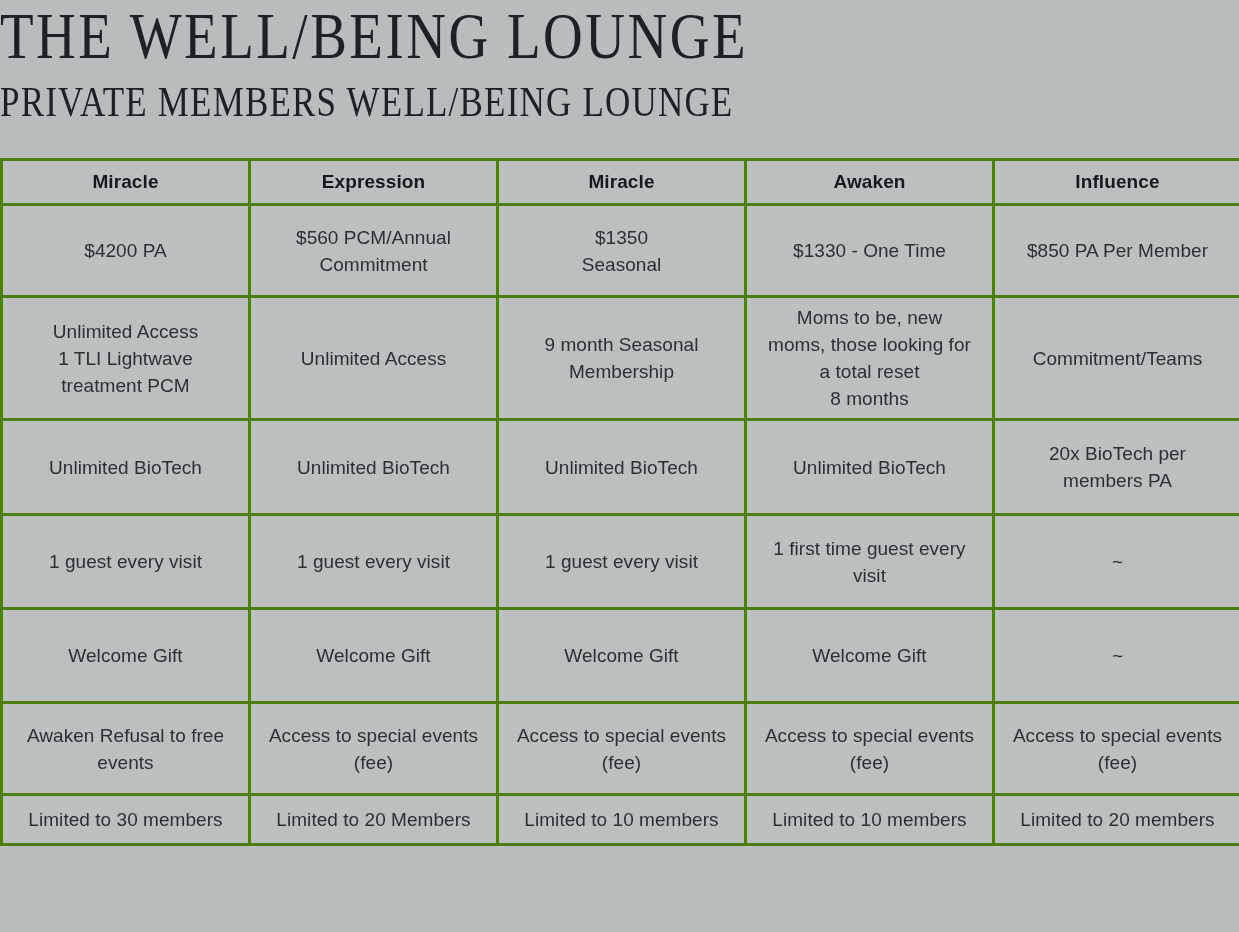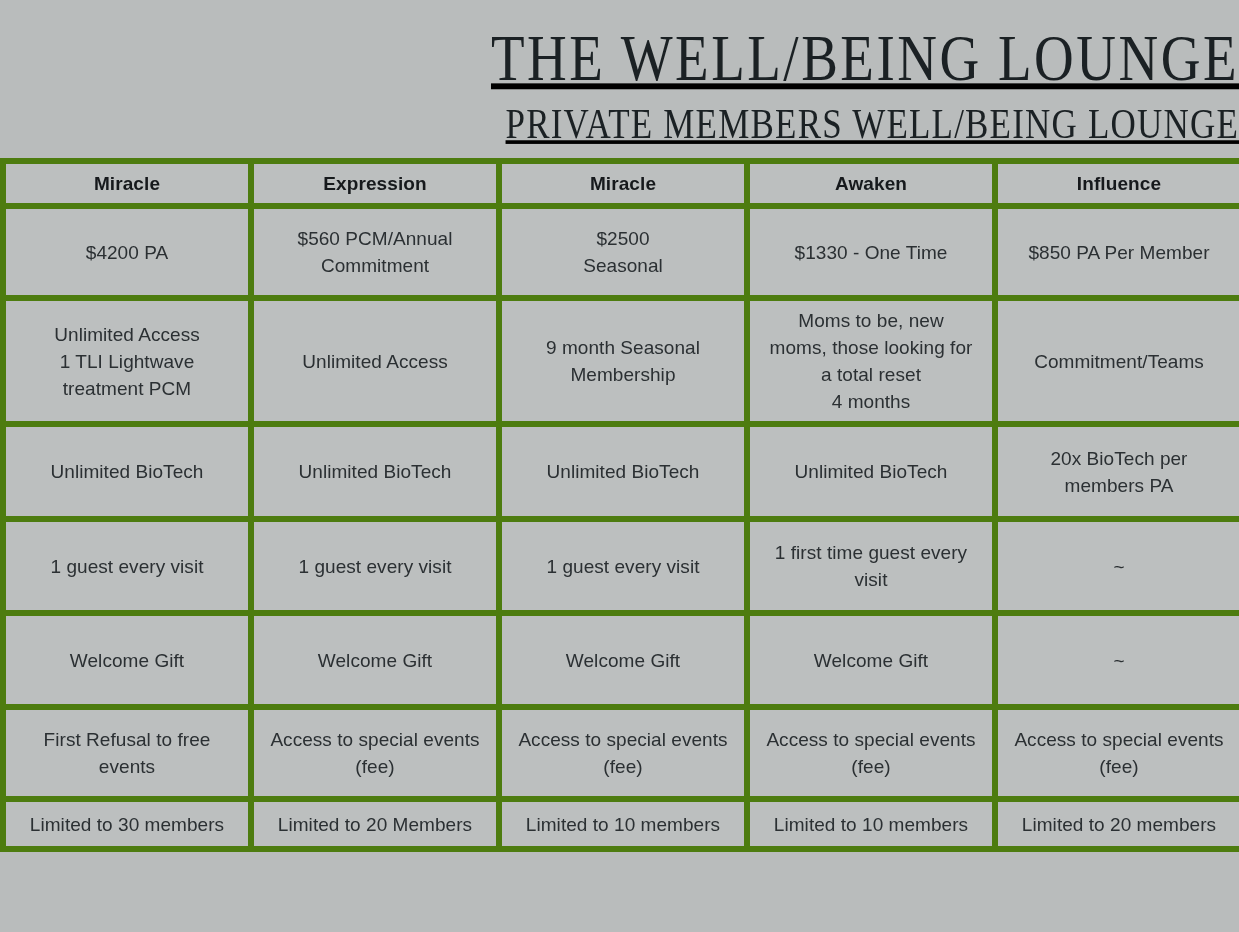--- a/index.html
+++ b/index.html
@@ -18,24 +18,23 @@
     position: relative;
     width: 1239px;
     height: 932px;
     background: #b9bcbc;
     box-sizing: border-box;
   }
 
   
   .header {
     width: 100%;
-    padding-top: 22px;
-    text-align: right;
+    padding-top: 0;
+    text-align: left;
     user-select: none;
-    text-decoration: underline;
   }
   .title {
     font-family: "Liberation Serif", serif;
     font-size: 55px;
     line-height: 62px;
     font-weight: 400;
     letter-spacing: 2.5px;
     color: #1b2124;
     transform: scaleY(1.18);
     transform-origin: center top;
@@ -68,21 +67,21 @@
   table.pricing {
     border-collapse: collapse;
     width: 1239px;
     table-layout: fixed;
   }
   table.pricing col {
     width: 248px;
   }
   table.pricing th,
   table.pricing td {
-    border: 6px solid #4d7c0f;
+    border: 3px solid #4d7c0f;
     text-align: center;
     vertical-align: middle;
     color: #2b3033;
     padding: 6px 7px;
     box-sizing: border-box;
     background: #bcbfbf;
     white-space: pre-line;
   }
   table.pricing th {
     height: 45px;
@@ -139,37 +138,37 @@
           <th>Awaken</th>
           <th>Influence</th>
         </tr>
       </thead>
       <tbody>
 
         <tr class="r-price">
           <td>$4200 PA</td>
           <td>$560 PCM/Annual
 Commitment</td>
-          <td>$2500
+          <td>$1350
 Seasonal</td>
           <td>$1330 - One Time</td>
           <td>$850 PA Per Member</td>
         </tr>
 
         <tr class="r-access">
           <td>Unlimited Access
 1 TLI Lightwave
 treatment PCM</td>
           <td>Unlimited Access</td>
           <td>9 month Seasonal
 Membership</td>
           <td>Moms to be, new
 moms, those looking for
 a total reset
-4 months</td>
+8 months</td>
           <td>Commitment/Teams</td>
         </tr>
 
         <tr class="r-biotech">
           <td>Unlimited BioTech</td>
           <td>Unlimited BioTech</td>
           <td>Unlimited BioTech</td>
           <td>Unlimited BioTech</td>
           <td>20x BioTech per
 members PA</td>
@@ -187,21 +186,21 @@
         <tr class="r-welcome">
           <td>Welcome Gift</td>
           <td>Welcome Gift</td>
           <td>Welcome Gift</td>
           <td>Welcome Gift</td>
           <td class="tilde">~</td>
         </tr>
 
 
         <tr class="r-events">
-          <td>First Refusal to free
+          <td>Awaken Refusal to free
 events</td>
           <td>Access to special events
 (fee)</td>
           <td>Access to special events
 (fee)</td>
           <td>Access to special events
 (fee)</td>
           <td>Access to special events
 (fee)</td>
         </tr>

